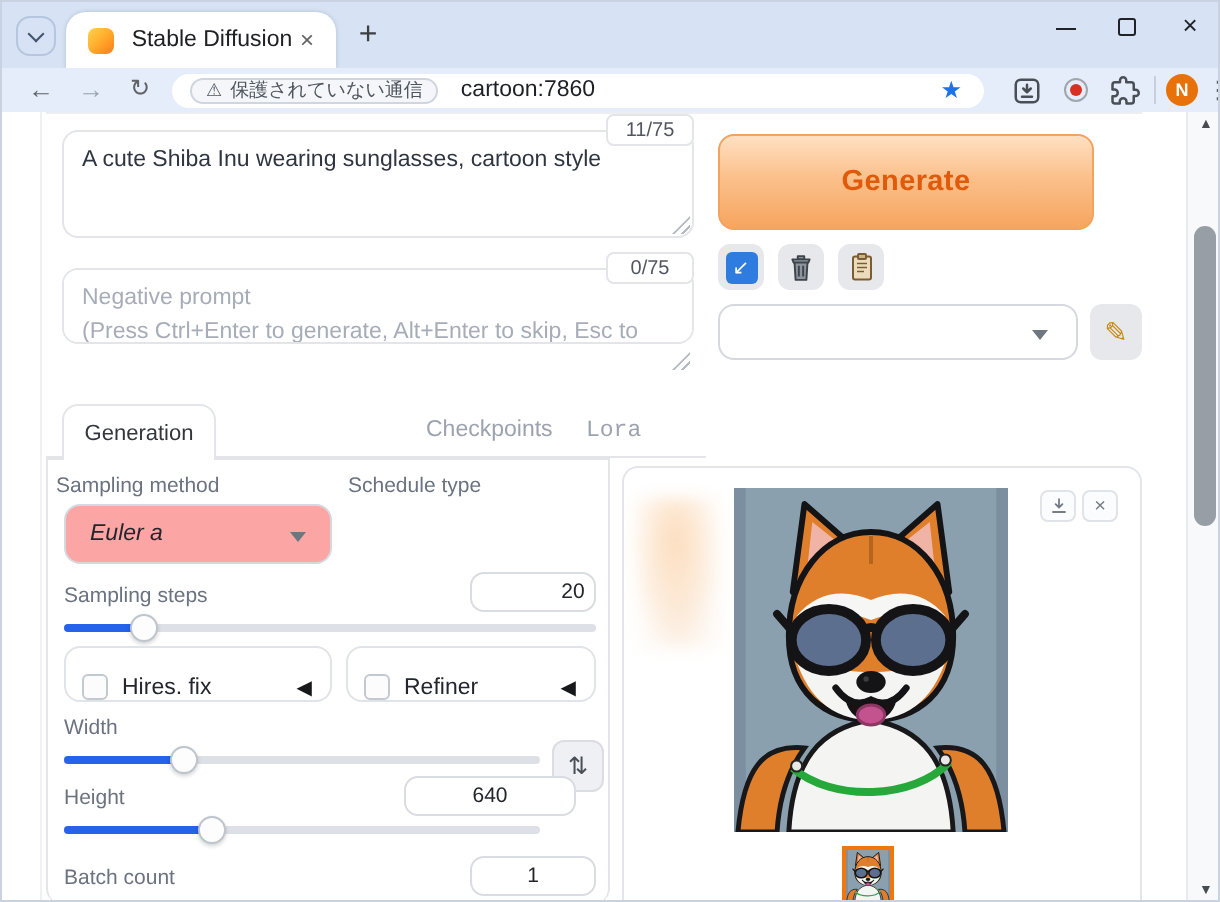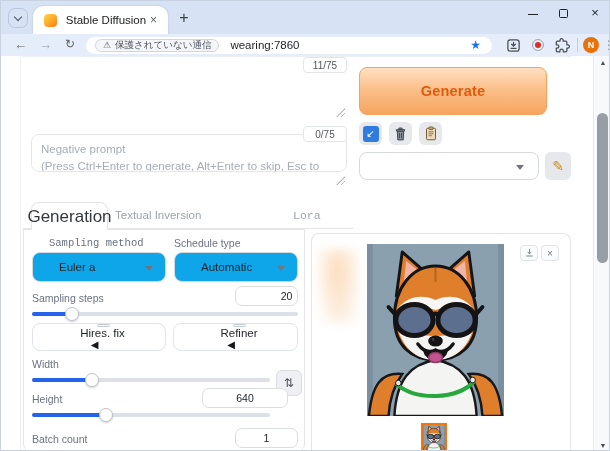--- a/index.html
+++ b/index.html
@@ -89,40 +89,40 @@
            border-right:4px solid transparent; border-top:5px solid #6e7680; }
   .caret-styles { right:14px; top:12px; }
   .pencil-btn { position:absolute; left:544px; top:96px; width:26px; height:28px; border-radius:6px;
                 background:#e6e8ec; display:flex; align-items:center; justify-content:center;
                 font-size:14px; color:#c9890e; }
 
   
   .tabbar { position:absolute; left:22px; top:146px; width:330px; height:27px; border-bottom:1px solid #e3e5e8; }
   .gtab-active { position:absolute; left:8px; top:0; width:77px; height:28px; background:#fff;
                  border:1px solid #e3e5e8; border-bottom:none; border-radius:8px 8px 0 0;
-                 font-size:17px; font-weight:500; color:#33373d; display:flex; align-items:center;
+                 font-size:11px; font-weight:500; color:#33373d; display:flex; align-items:center;
                  justify-content:center; z-index:2; }
   .gtab { position:absolute; top:0; height:27px; line-height:27px; font-size:11.5px; color:#9ca3af; }
   .gt2 { left:92px; } .gt3 { left:190px; } .gt4 { left:270px;font-family:Liberation Mono, monospace; }
 
   
   .settings { position:absolute; left:22px; top:173px; width:282px; height:223px;
               border:1px solid #e3e5e8; border-radius:0 0 8px 8px; border-bottom:none; overflow:hidden; background:#fff; }
   .slabel { position:absolute; font-size:10.5px; color:#6b7280; white-space:nowrap; }
-  .dd { position:absolute; height:30px; background:#0ea5e9; border:1px solid #d5d9de; border-radius:8px;
-        font-size:11.5px; color:#22262c; display:flex; align-items:center; padding-left:26px; }
+  .dd { position:absolute; height:30px; background:#fca5a5; border:1px solid #d5d9de; border-radius:8px;
+        font-size:11.5px; color:#22262c; display:flex; align-items:center; padding-left:12px;font-style:italic; }
   .num { position:absolute; height:20px; background:#fff; border:1px solid #d9dce1; border-radius:7px;
          font-size:10.5px; color:#22262c; display:flex; align-items:center; justify-content:center; }
   .slider { position:absolute; height:16px; }
   .track { position:absolute; left:0; right:0; top:6px; height:4px; background:#dde1e7; border-radius:2px; }
   .fill { position:absolute; left:0; top:6px; height:4px; background:#2563eb; border-radius:2px; }
   .handle { position:absolute; top:1px; width:14px; height:14px; border-radius:50%; background:#fdfdfe;
             border:1px solid #bfc5cd; box-shadow:0 1px 2px rgba(0,0,0,.18); }
   .acc { position:absolute; top:93px; height:28px; border:1px solid #e0e3e7; border-radius:8px;
-         background:#fff; display:flex; align-items:center;flex-direction:column; }
+         background:#fff; display:flex; align-items:flex-end; }
   .checkbox { width:13px; height:13px; border:1px solid #c3c9d1; border-radius:3px; background:#fcfcfd;
               margin-left:8px; }
   .acc-label { font-size:11.5px; color:#23272d; margin-left:7px; flex:1; }
   .acc-arrow { font-size:10px; color:#17181a; margin-right:9px; }
   .swap-btn { position:absolute; left:252px; top:140px; width:26px; height:26px; background:#eef0f3;
               border:1px solid #dadde2; border-radius:6px; font-size:12px; color:#4a4f55;
               display:flex; align-items:center; justify-content:center; }
 
   
   .gallery { position:absolute; left:310px; top:177px; width:260px; height:219px; background:#fff;
@@ -173,21 +173,21 @@
 
   <div class="toolbar">
     <span class="navbtn nav-back">←</span>
     <span class="navbtn nav-fwd">→</span>
     <span class="navbtn nav-reload">↻</span>
     <div class="omnibox">
       <span class="sec-chip">
         <span class="warn">⚠</span>
         <span>保護されていない通信</span>
       </span>
-      <span class="url">wearing:7860</span>
+      <span class="url">cartoon:7860</span>
       <span class="star">★</span>
     </div>
     <span class="tb-ico t-dl">
       <svg width="15" height="15" viewBox="0 0 24 24" fill="none" stroke="#4a4f55" stroke-width="2" stroke-linecap="round" stroke-linejoin="round">
           <rect x="3" y="3" width="18" height="18" rx="4"></rect>
           <path d="M12 7v6m0 0l-3-3m3 3l3-3M8 16.5h8"></path>
         </svg>
     </span>
     <span class="rec-outer">
         <span class="rec-dot"></span>
@@ -199,20 +199,21 @@
     </span>
     <span class="tb-div"></span>
     <span class="avatar">N</span>
     <span class="dots">⋮</span>
   </div>
 
   <div class="pagebody">
     <div class="vline"></div>
     <div class="topline"></div>
 
+    <textarea class="ta ta-prompt" spellcheck="false" style="">A cute Shiba Inu wearing sunglasses, cartoon style</textarea>
     <span class="corner c1"></span>
     <div class="counter cnt1">11/75</div>
 
     <textarea class="ta ta-neg" spellcheck="false" placeholder="Negative prompt
 (Press Ctrl+Enter to generate, Alt+Enter to skip, Esc to interrupt)" style=""></textarea>
     <span class="corner c2"></span>
     <div class="counter cnt2">0/75</div>
 
     <button class="generate">Generate</button>
 
@@ -235,33 +236,29 @@
         </svg>
     </div>
 
     <div class="styles-dd">
       <span class="caret caret-styles"></span>
     </div>
     <div class="pencil-btn">✎</div>
 
     <div class="tabbar">
       <div class="gtab-active">Generation</div>
-      <div class="gtab gt2">Textual Inversion</div>
+      <div class="gtab gt3">Checkpoints</div>
       <div class="gtab gt4">Lora</div>
     </div>
 
     <div class="settings">
-      <span class="slabel" style="left:25px; top:7px;font-family:Liberation Mono, monospace;">Sampling method</span>
+      <span class="slabel" style="left:4px; top:7px;">Sampling method</span>
       <span class="slabel" style="left:150px; top:7px;">Schedule type</span>
       <div class="dd" style="left:8px; top:22px; width:134px;">
         <span>Euler a</span>
-        <span class="caret" style="right:12px; top:13px;"></span>
-      </div>
-      <div class="dd" style="left:150px; top:22px; width:124px;">
-        <span>Automatic</span>
         <span class="caret" style="right:12px; top:13px;"></span>
       </div>
 
       <span class="slabel" style="left:8px; top:62px;">Sampling steps</span>
       <div class="num" style="left:211px; top:56px; width:63px;padding-left:40px;">20</div>
       <div class="slider" style="left:8px; top:76px; width:266px;">
         <span class="track"></span>
         <span class="fill" style="width:15%;"></span>
         <span class="handle" style="left:calc(15% - 7px);"></span>
       </div>

